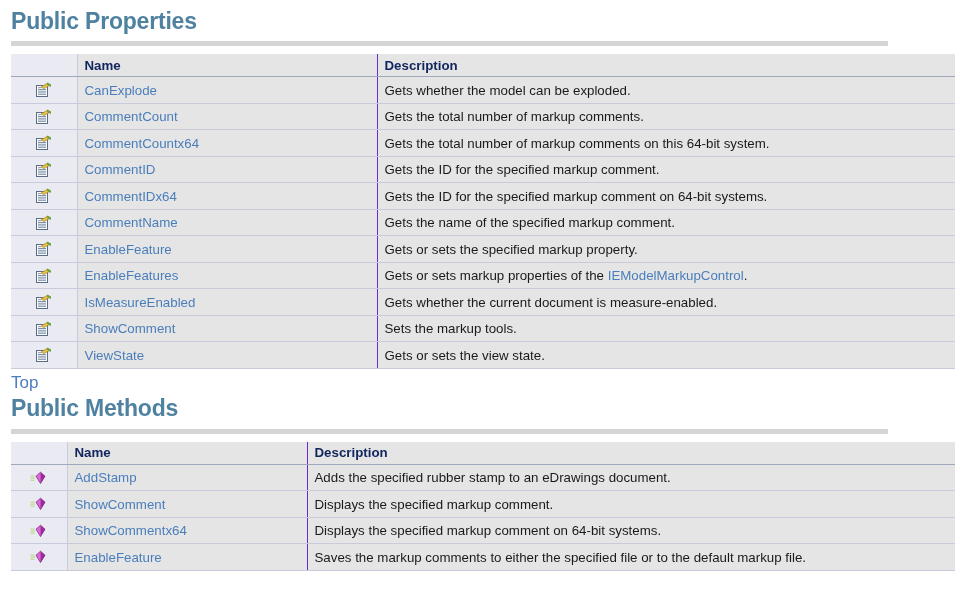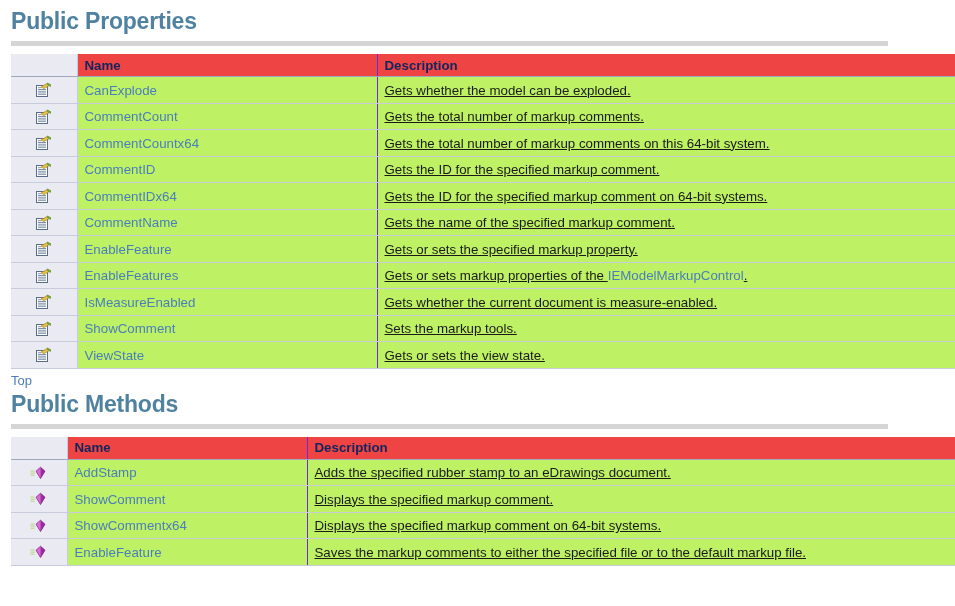--- a/index.html
+++ b/index.html
@@ -46,29 +46,29 @@
     margin: 0 0 0 4px;
     table-layout: fixed;
   }
   table.api td, table.api th {
     padding: 0;
     vertical-align: middle;
     text-align: left;
     font-weight: normal;
   }
   table.api thead th {
-    background: #ef4444;
+    background: #e5e5e5;
     height: 22px;
     border-bottom: 1px solid #9FA8BC;
     font-weight: bold;
     color: #11255E;
     font-size: 13.3px;
   }
   table.api tbody td {
-    background: #bef264;
+    background: #e5e5e5;
     height: 25.5px;
     border-bottom: 1px solid #C7CBDC;
   }
   table.api td.iconcell, table.api th.iconcell {
     background: #EAEAF3;
     text-align: center;
   }
   table.api tbody td.iconcell {
     background: #EAEAF3;
   }
@@ -91,29 +91,29 @@
 
   
   .methods-table col.c-icon { width: 56px; }
   .methods-table col.c-name { width: 240px; }
   .methods-table col.c-desc { width: 651px; }
 
   a.apilink, .apilink {
     color: #4A7EBB;
     text-decoration: none;
   }
-  .desc-text { color: #1A1A1A; text-decoration: underline; }
+  .desc-text { color: #1A1A1A; }
   .desc-link { color: #4A7EBB; }
 
   
   .top-link {
     display: block;
     color: #4A7EBB;
     text-decoration: none;
-    font-size: 13px;
+    font-size: 17px;
     padding: 4px 0 1px 4px;
     line-height: 1.2;
   }
 
   
   .icon-wrap {
     display: inline-block;
     width: 17px;
     height: 16px;
     line-height: 0;

